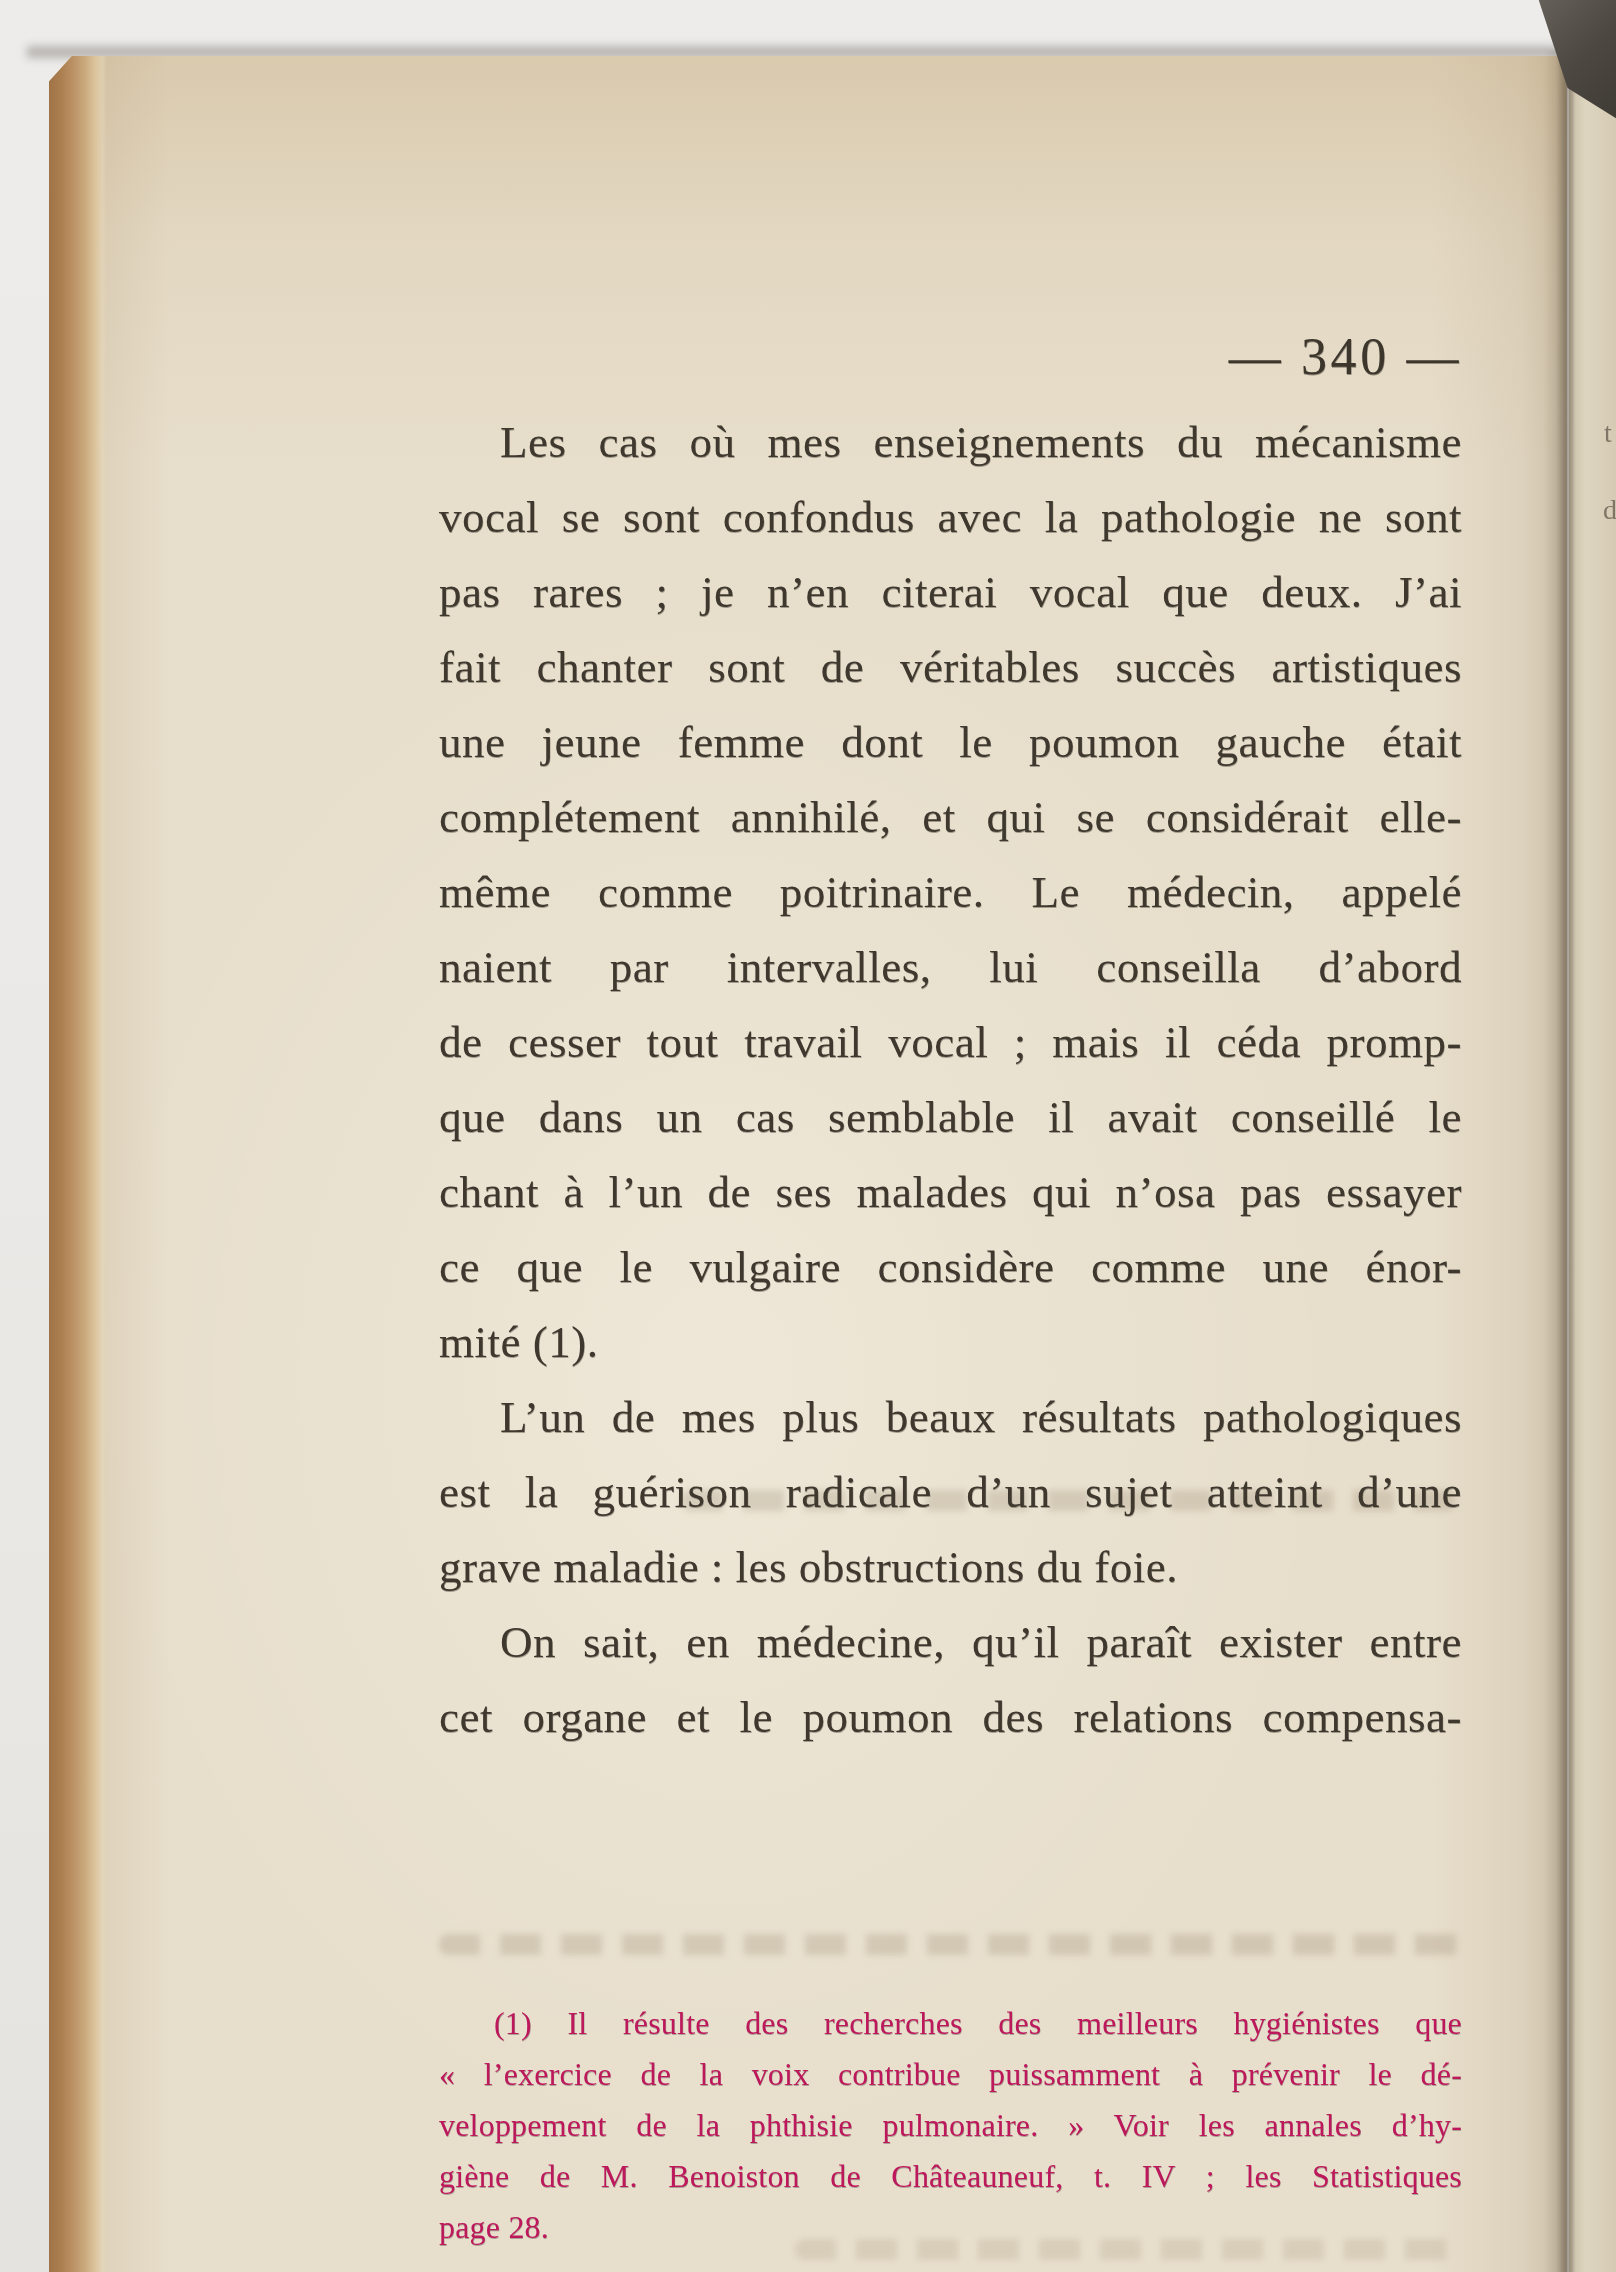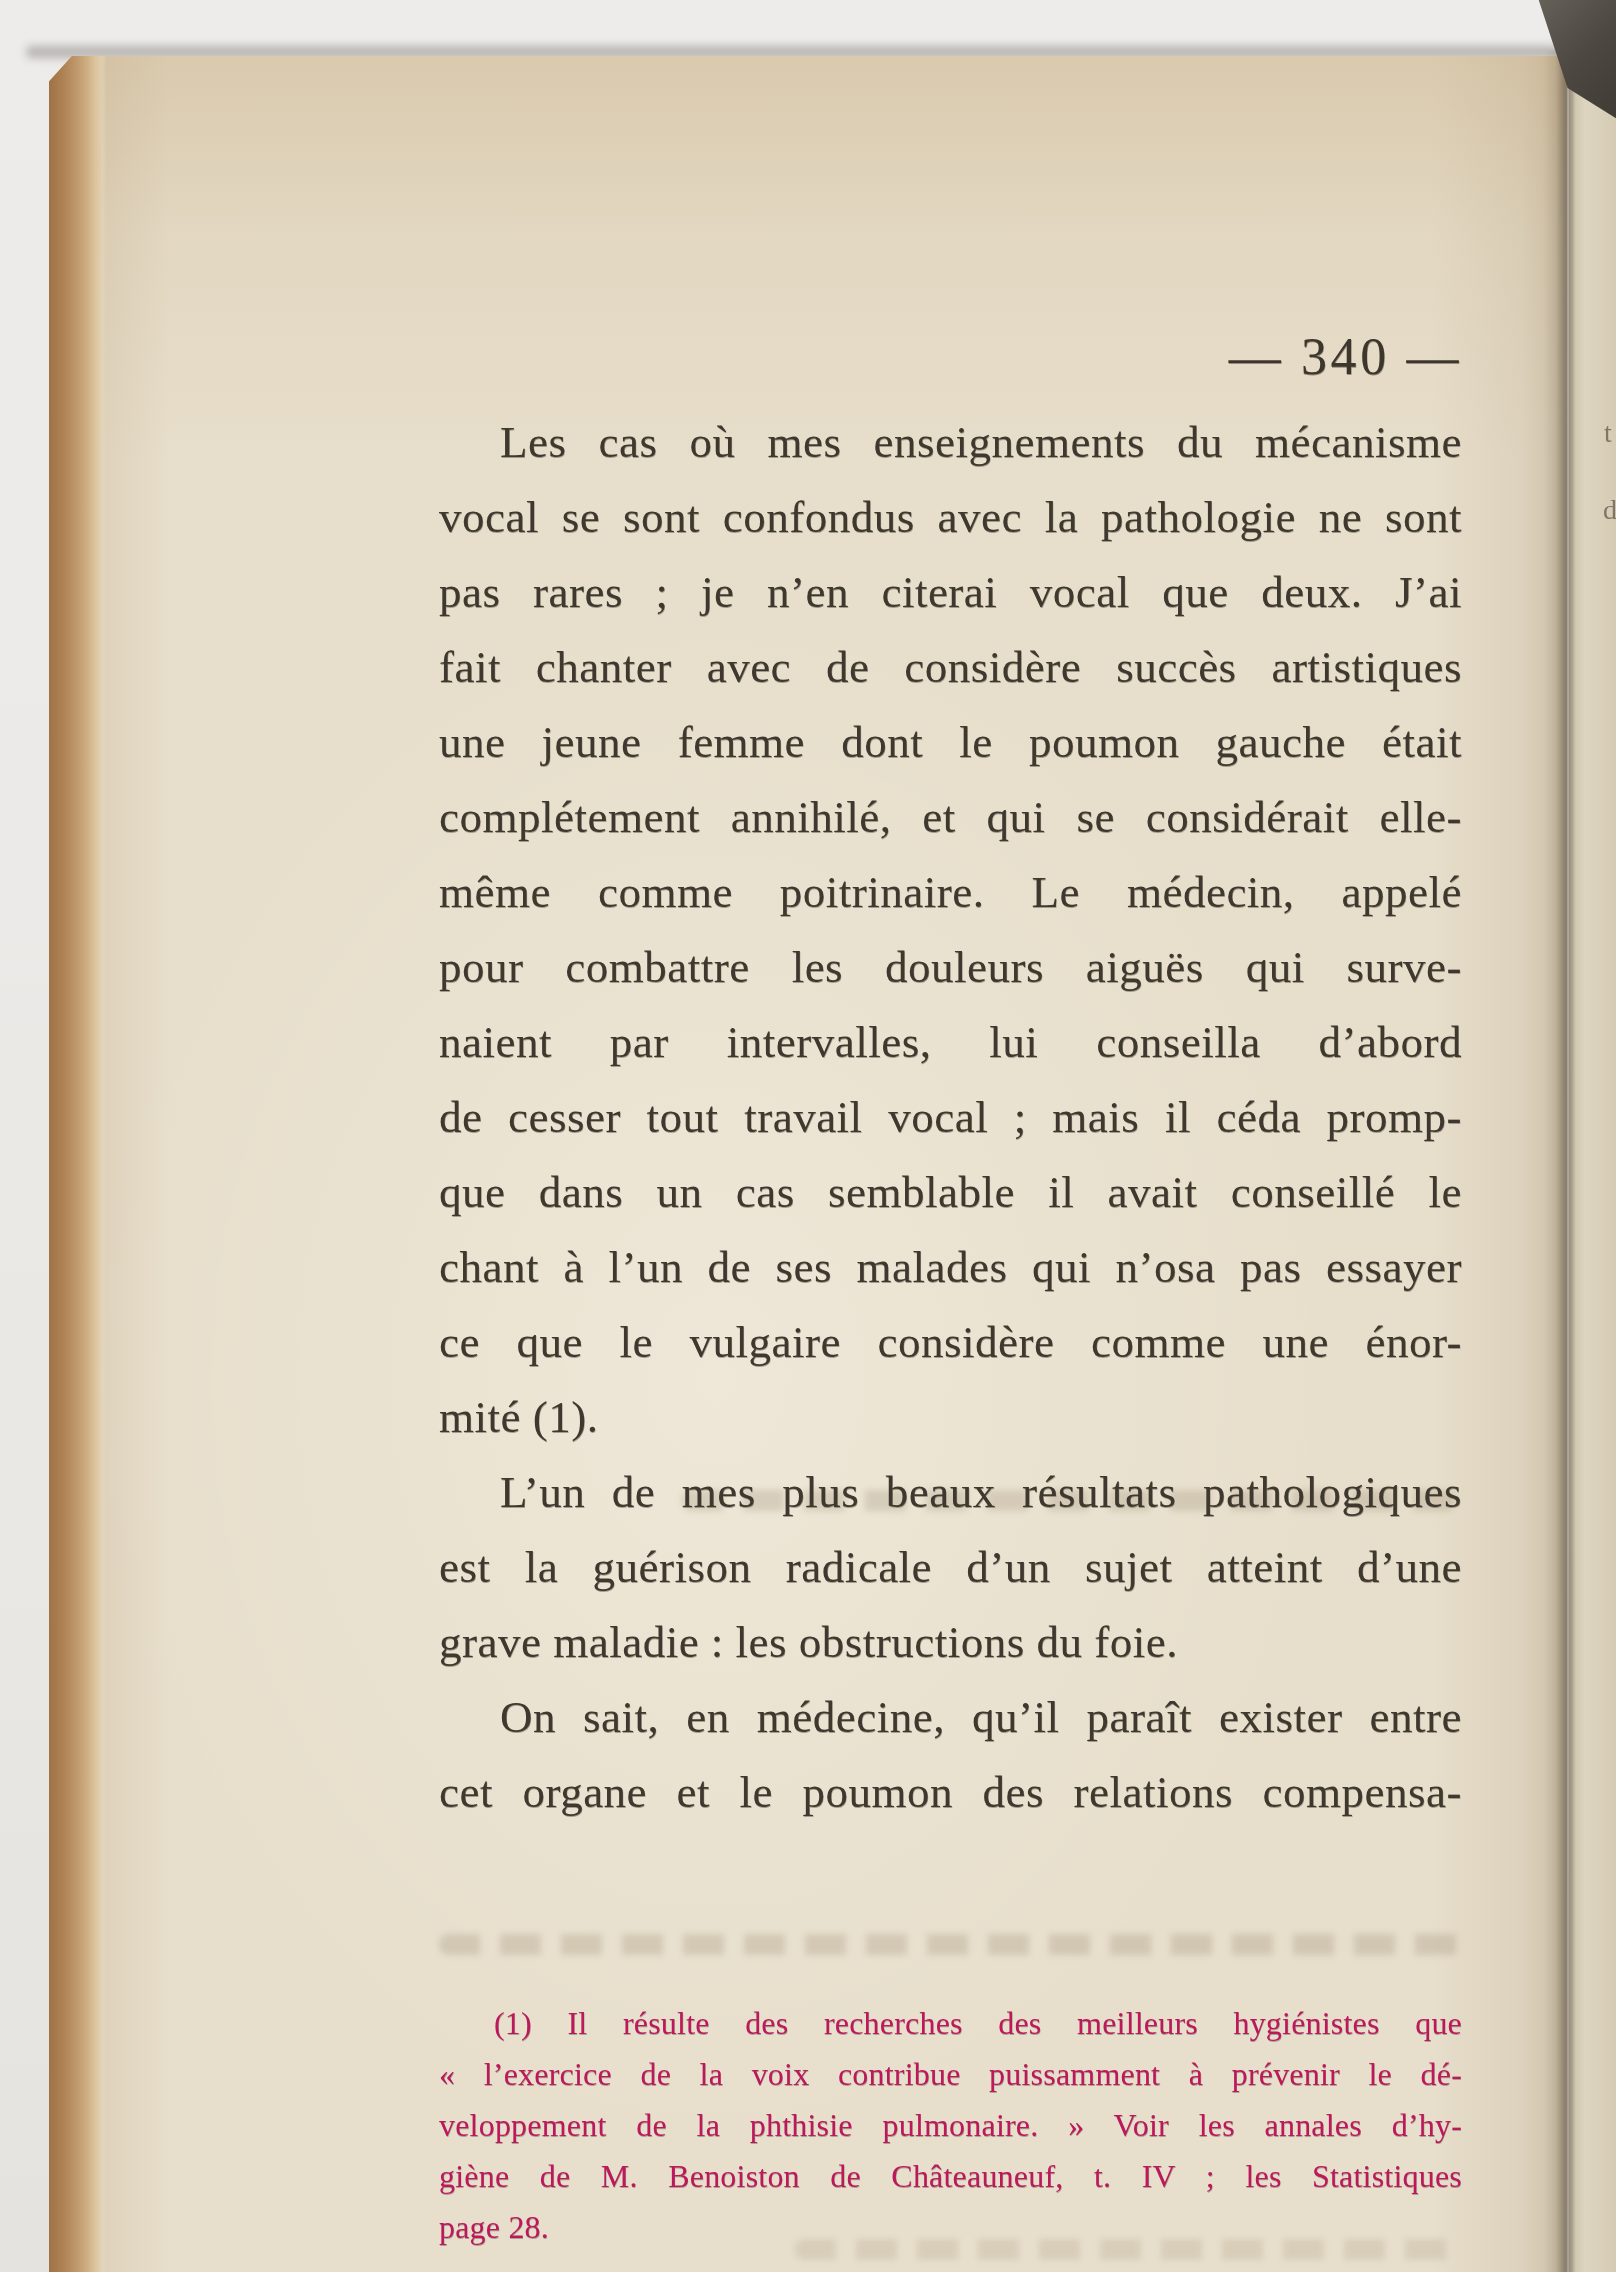--- a/index.html
+++ b/index.html
@@ -106,25 +106,24 @@
 <div class="ghost" style="left:682px; top:1490px; width:773px;"></div>
 <div class="ghost" style="left:439px;  top:1934px; width:1023px;"></div>
 <div class="ghost" style="left:795px; top:2239px; width:664px; opacity:.7;"></div>
 
 <div class="page-number">— 340 —</div>
 
 <div class="text-block">
   <div class="bline just indent">Les cas où mes enseignements du mécanisme</div>
   <div class="bline just">vocal se sont confondus avec la pathologie ne sont</div>
   <div class="bline just">pas rares ; je n’en citerai vocal que deux. J’ai</div>
-  <div class="bline just">fait chanter avec de considère succès artistiques</div>
+  <div class="bline just">fait chanter sont de véritables succès artistiques</div>
   <div class="bline just">une jeune femme dont le poumon gauche était</div>
   <div class="bline just">complétement annihilé, et qui se considérait elle-</div>
   <div class="bline just">même comme poitrinaire. Le médecin, appelé</div>
-  <div class="bline just">pour combattre les douleurs aiguës qui surve-</div>
   <div class="bline just">naient par intervalles, lui conseilla d’abord</div>
   <div class="bline just">de cesser tout travail vocal ; mais il céda promp-</div>
   <div class="bline just">que dans un cas semblable il avait conseillé le</div>
   <div class="bline just">chant à l’un de ses malades qui n’osa pas essayer</div>
   <div class="bline just">ce que le vulgaire considère comme une énor-</div>
   <div class="bline">mité (1).</div>
   <div class="bline just indent">L’un de mes plus beaux résultats pathologiques</div>
   <div class="bline just">est la guérison radicale d’un sujet atteint d’une</div>
   <div class="bline">grave maladie : les obstructions du foie.</div>
   <div class="bline just indent">On sait, en médecine, qu’il paraît exister entre</div>

